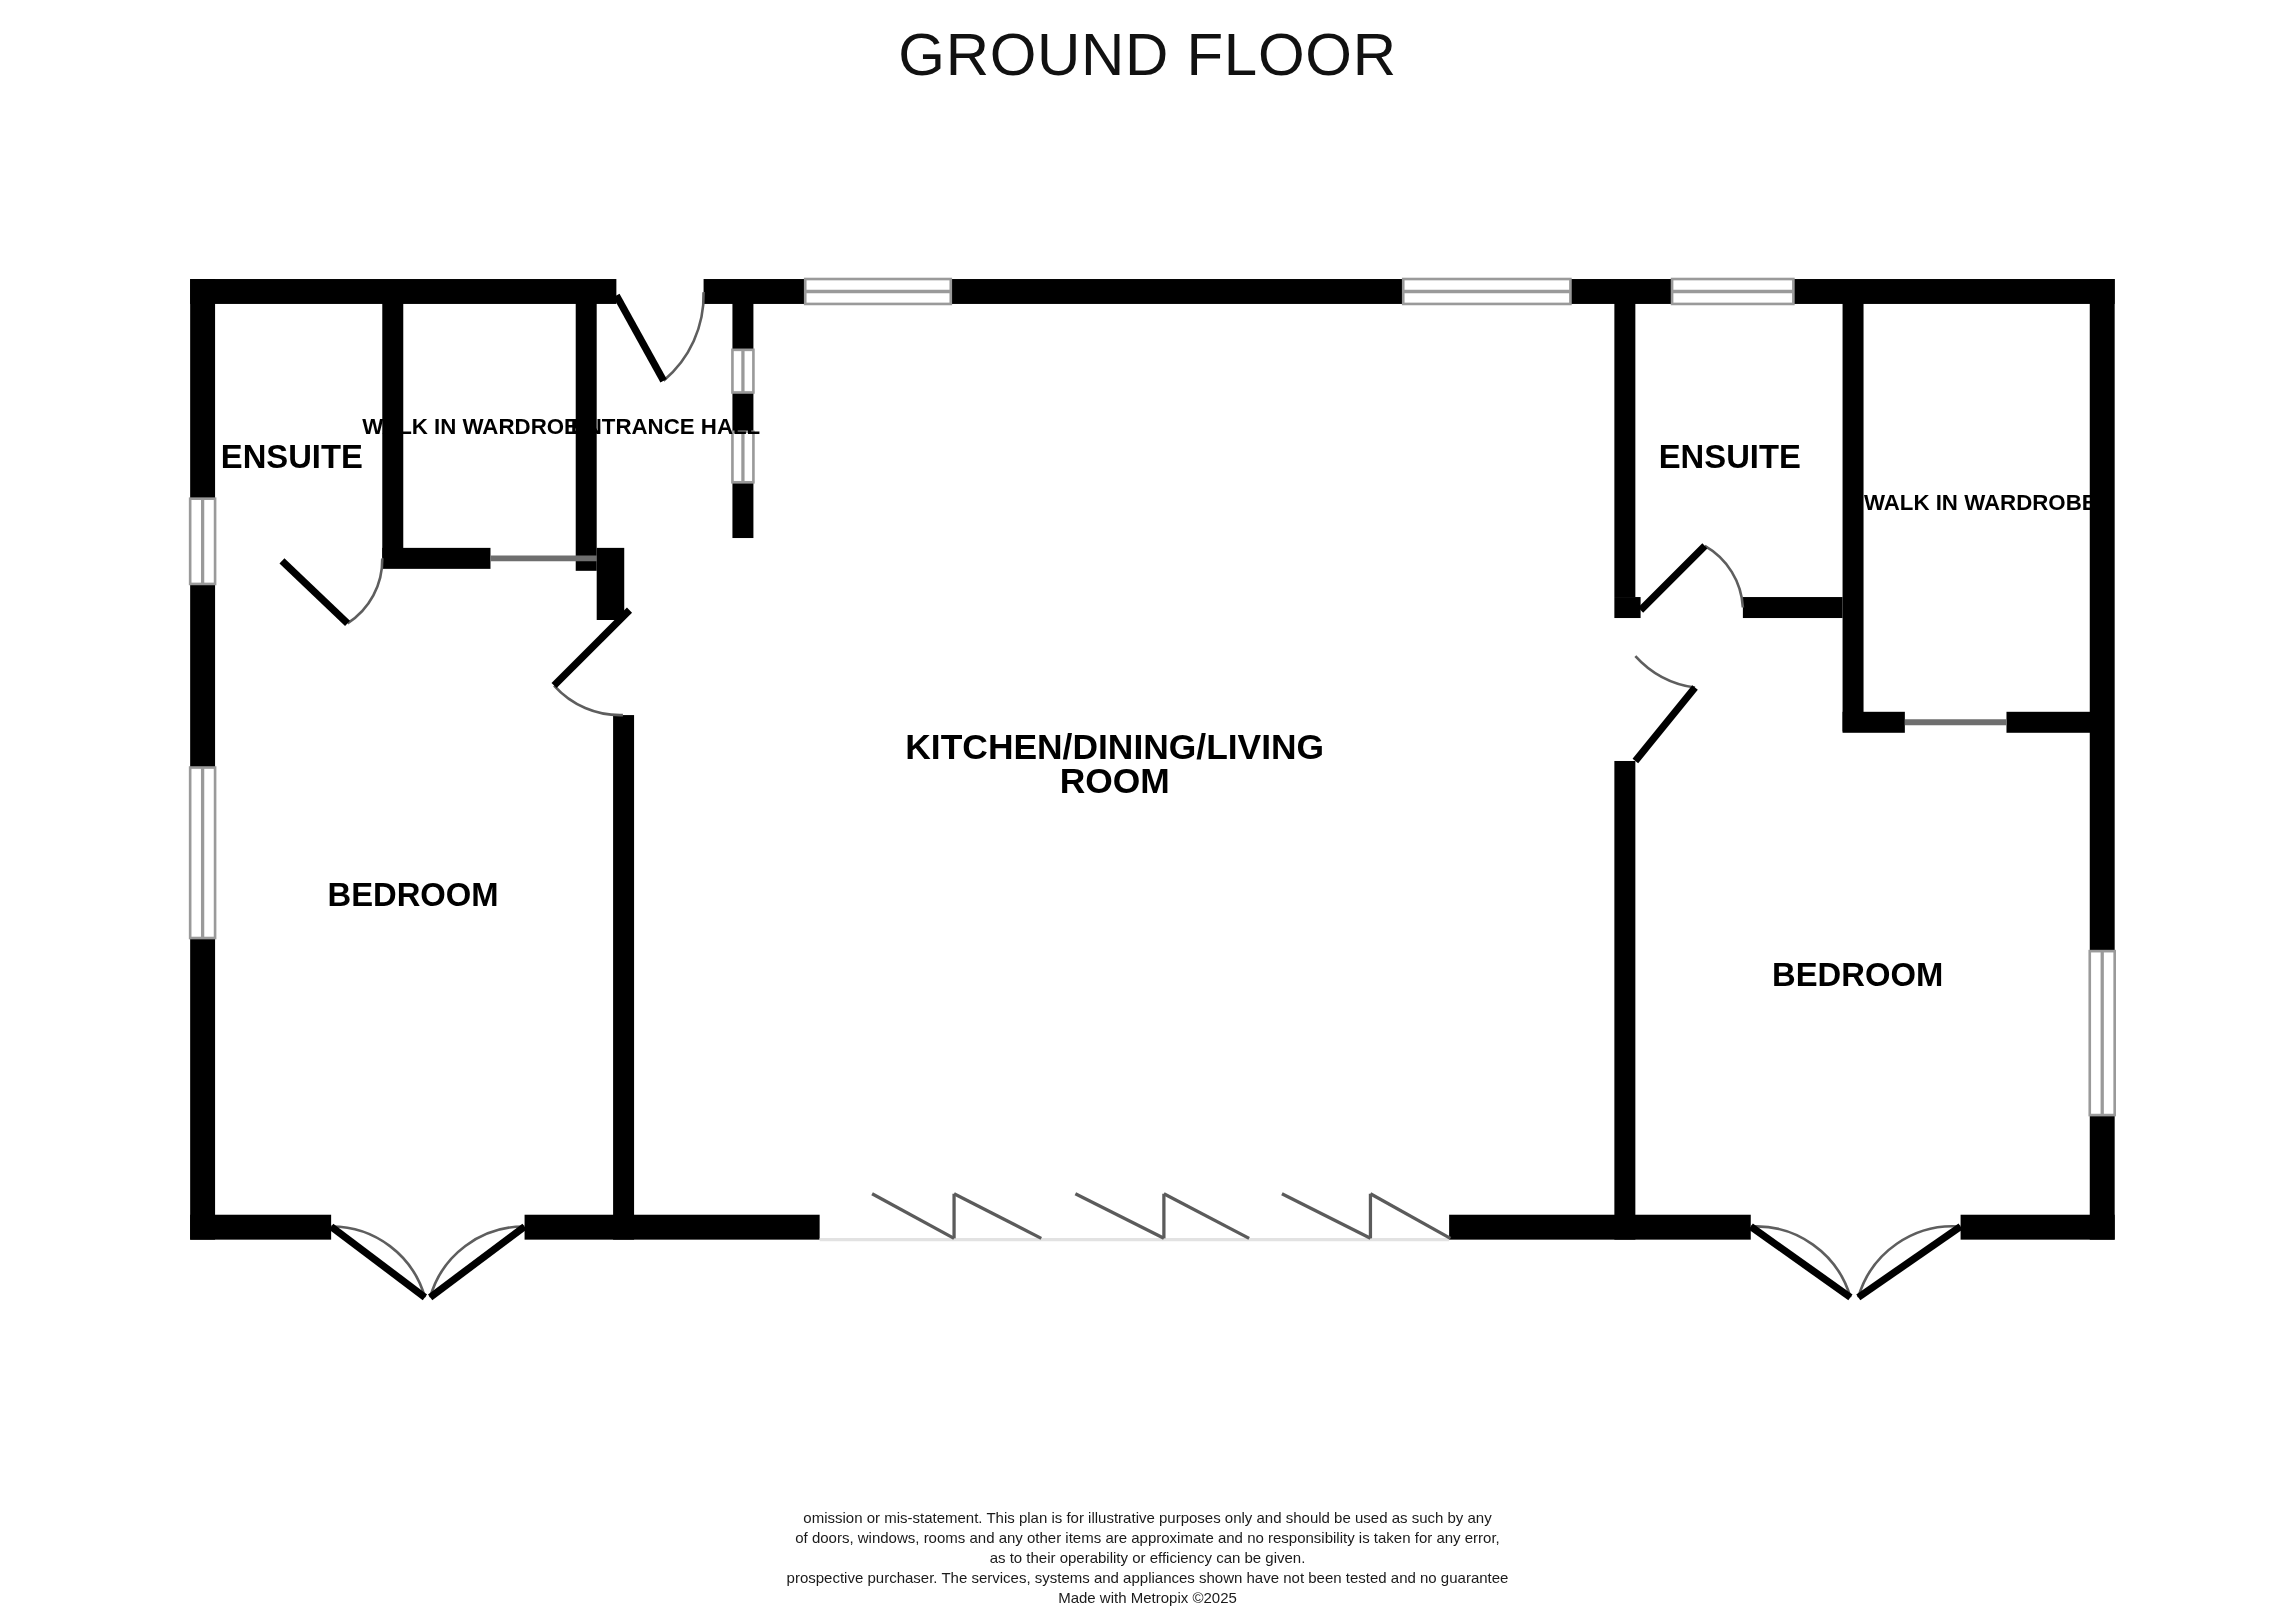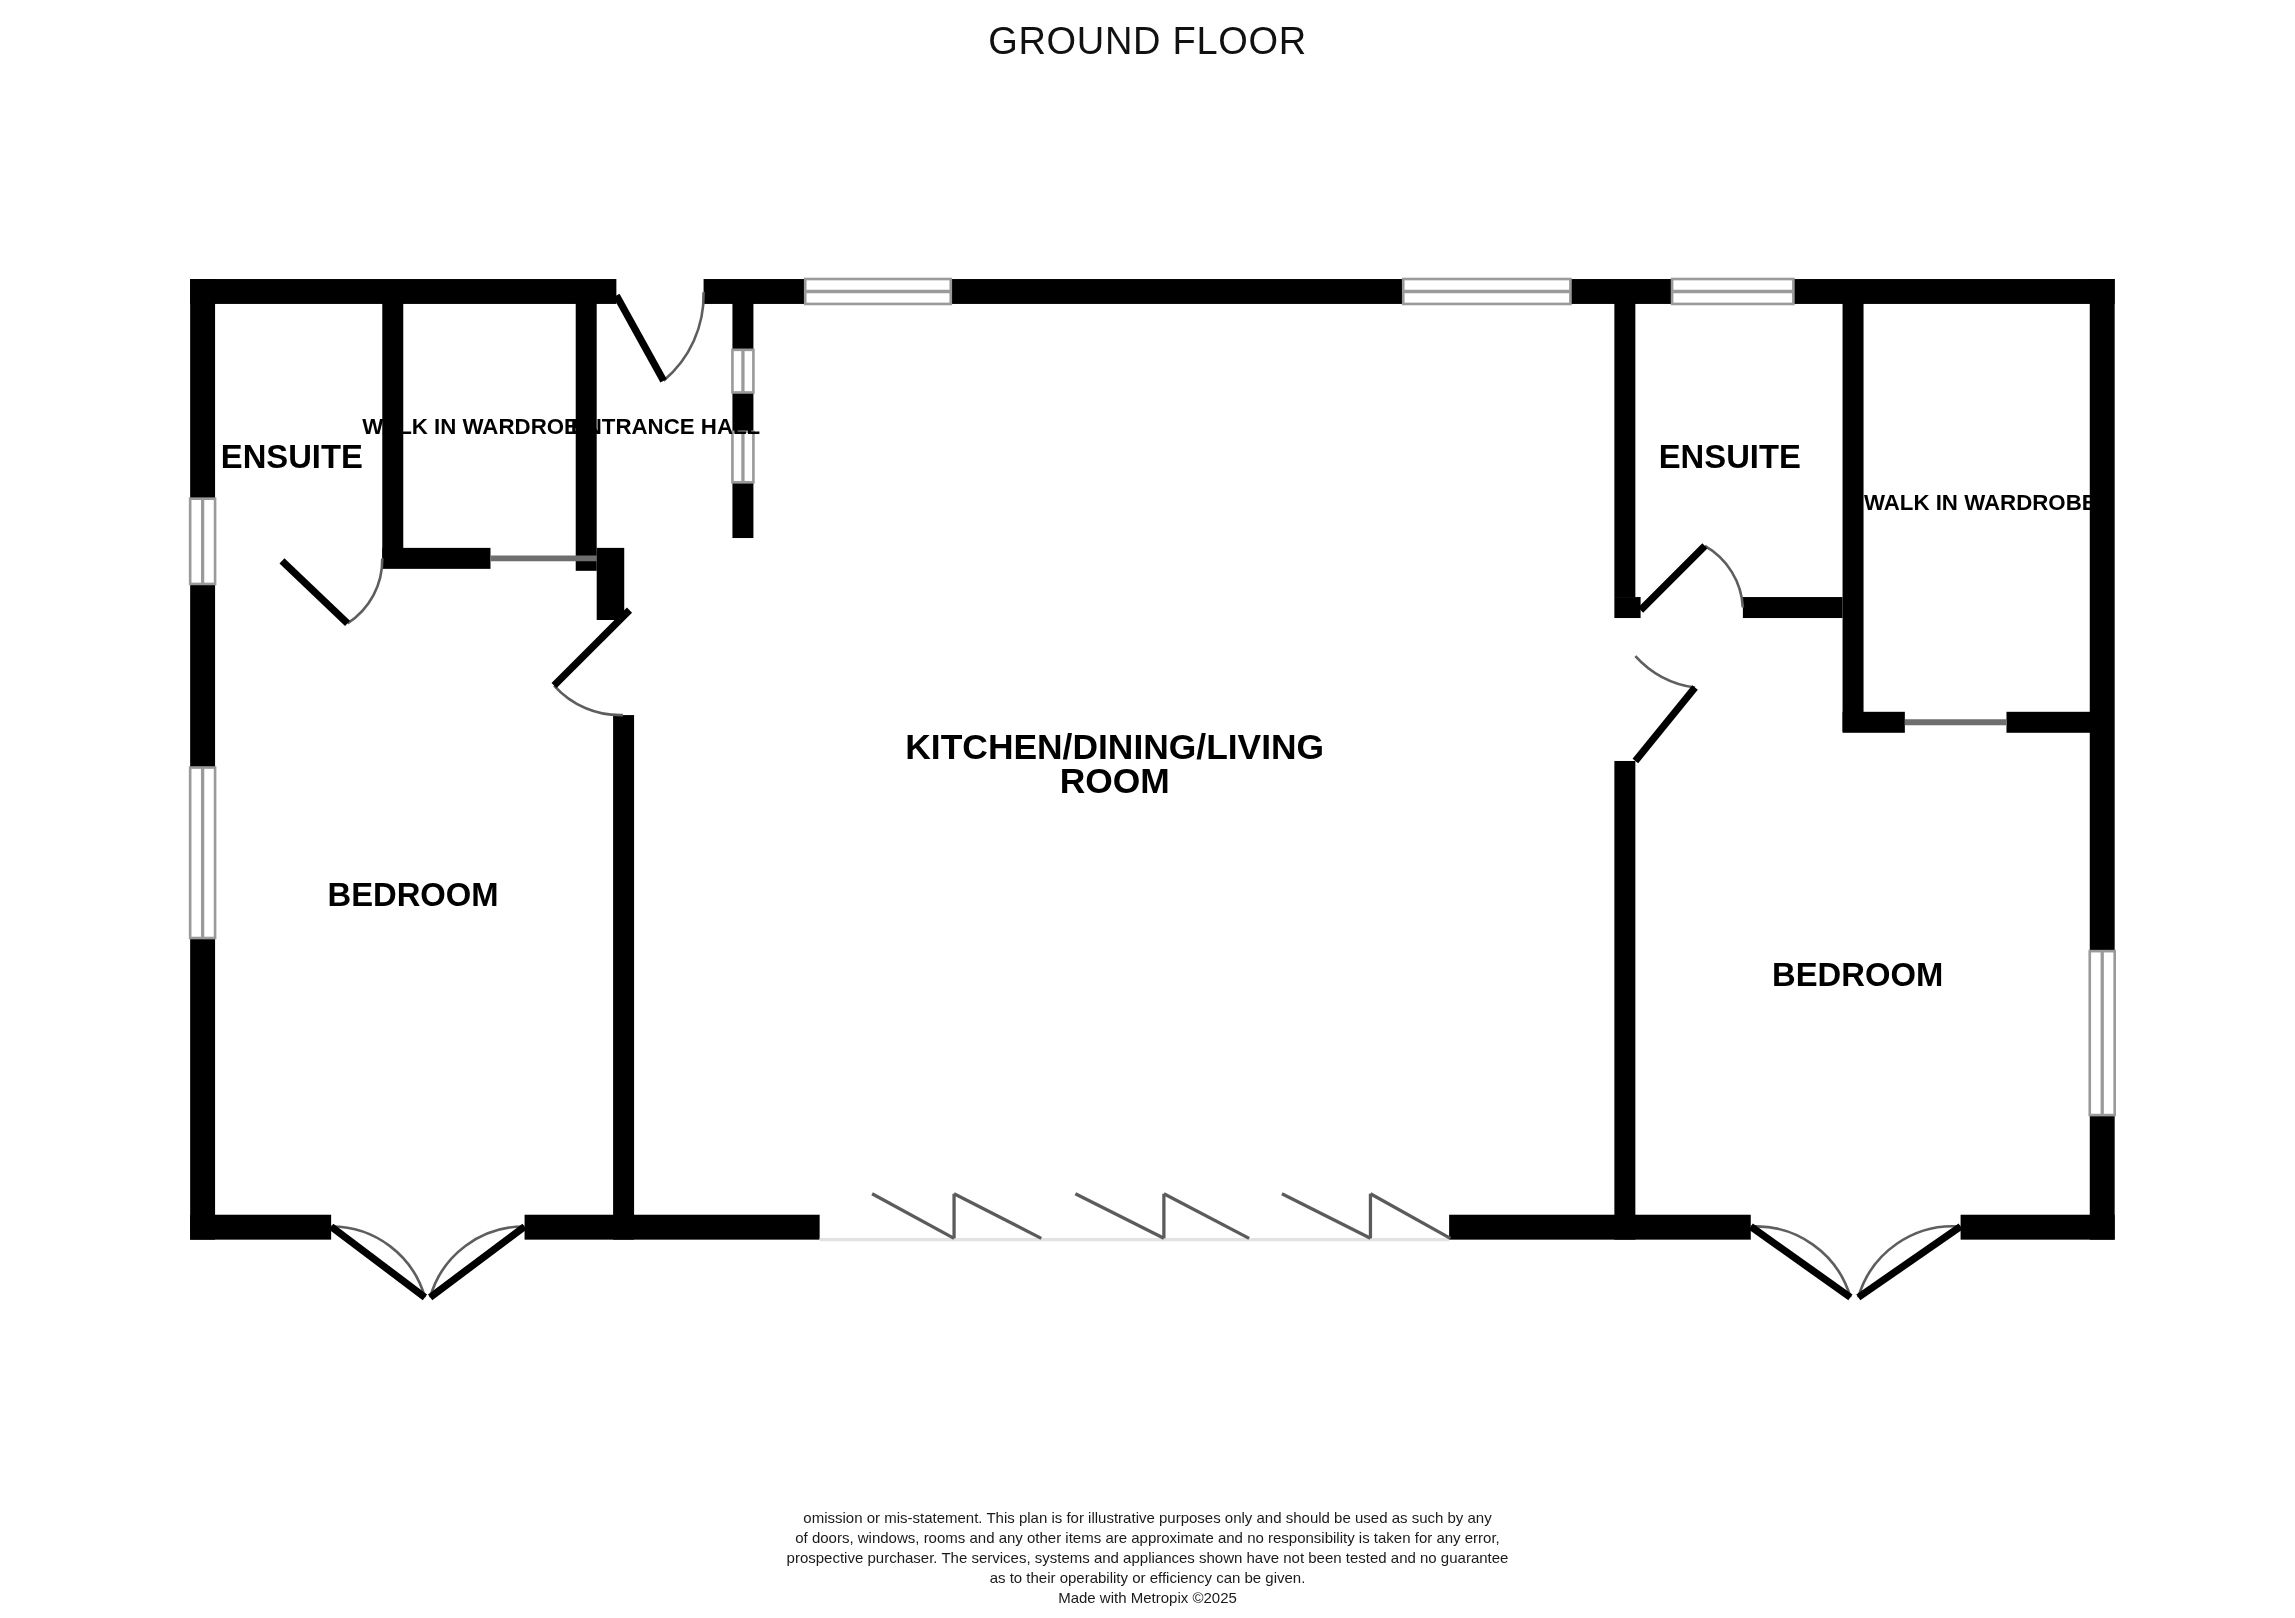--- a/index.html
+++ b/index.html
@@ -20,21 +20,21 @@
     position: relative;
     width: 2295px;
     height: 1619px;
   }
   #plan-title {
     position: absolute;
     top: 19.7px;
     left: 0;
     width: 2295px;
     text-align: center;
-    font-size: 38px;
+    font-size: 60px;
     font-weight: 400;
     letter-spacing: 0.7px;
     line-height: 1.15;
     color: #111111;
   }
   #floorplan-svg {
     position: absolute;
     top: 0;
     left: 0;
     width: 2295px;
@@ -266,19 +266,19 @@
 
       <text class="room-label small" x="3020" y="768">WALK IN WARDROBE</text>
 
       <text class="room-label mid" x="2833" y="1490">BEDROOM</text>
     </g>
   </svg>
 
   <div id="disclaimer">
     <p>omission or mis-statement. This plan is for illustrative purposes only and should be used as such by any</p>
     <p>of doors, windows, rooms and any other items are approximate and no responsibility is taken for any error,</p>
+    <p>as to their operability or efficiency can be given.</p>
     <p>prospective purchaser. The services, systems and appliances shown have not been tested and no guarantee</p>
-    <p>as to their operability or efficiency can be given.</p>
     <p id="made-with">Made with Metropix ©2025</p>
   </div>
 
 </div>
 
 
 </body></html>

